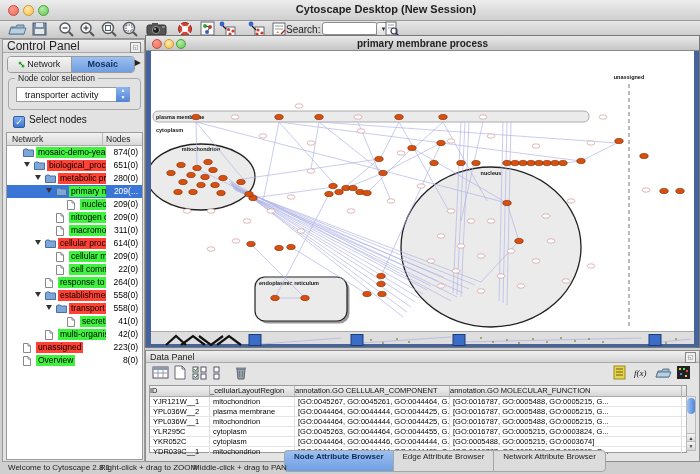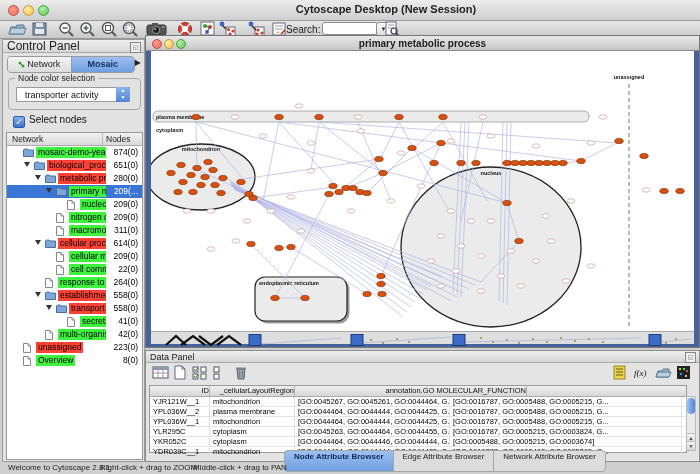--- a/index.html
+++ b/index.html
@@ -88,21 +88,21 @@
     background:#e4e4e4;border:1px solid #8d8d8d;box-sizing:border-box;}
   .dp-title{position:absolute;left:0;top:0;width:100%;height:12px;
     background:linear-gradient(#efefef,#d5d5d5);border-bottom:1px solid #aaa;
     font-size:9px;color:#222;padding-left:4px;line-height:12px;box-sizing:border-box;}
   .dp-toolbar{position:absolute;left:0;top:13px;width:100%;height:20px;}
   .dpi{position:absolute;top:1px;width:18px;height:16px;}
   .dp-table{position:absolute;left:3px;top:34px;width:536px;height:66px;background:#fff;
     border:1px solid #9a9a9a;font-size:7.5px;}
   .dp-hrow{display:flex;height:10px;background:linear-gradient(#efefef,#d7d7d7);
     border-bottom:1px solid #aaa;}
-  .dp-hcell{border-right:1px solid #b5b5b5;text-align:right;line-height:10px;color:#111;
+  .dp-hcell{border-right:1px solid #b5b5b5;text-align:left;line-height:10px;color:#111;
     overflow:hidden;white-space:nowrap;box-sizing:border-box;}
   .dp-row{display:flex;height:9px;border-bottom:1px solid #e4e4e4;}
   .dp-cell{border-right:1px solid #e0e0e0;line-height:9px;padding-left:3px;color:#000;
     overflow:hidden;white-space:nowrap;box-sizing:border-box;}
   .c-id{width:60px}.c-rg{width:85px}.c-cc{width:155px}.c-mf{width:232px}
   .dp-scroll{position:absolute;right:3px;top:45px;width:10px;height:55px;background:#e9e9e9;
     border:1px solid #bbb;box-sizing:border-box;}
   .dp-thumb{position:absolute;left:0px;top:1px;width:8px;height:16px;border-radius:4px;
     background:linear-gradient(90deg,#9ec2f4,#4f84d6);}
   .dp-sbtn{position:absolute;left:0;width:8px;height:8px;font-size:5px;text-align:center;
@@ -395,21 +395,21 @@
           </div>
         </div>
     </div>
   </div>
 
   <div class="netwin">
     <div class="net-title">
       <div class="tl red"></div>
       <div class="tl yel"></div>
       <div class="tl grn"></div>
-      <div class="net-title-text">primary metabolic process</div>
+      <div class="net-title-text">primary membrane process</div>
     </div>
     <div class="net-canvas">
       <svg id="netsvg" width="543" height="280" viewBox="0 0 543 280">
           <rect x="2" y="60" width="436" height="11" rx="5" fill="#ebebeb" stroke="#999" stroke-width="0.8"></rect>
           <text x="5" y="68" font-size="5.5" font-weight="bold" fill="#111" font-family="Liberation Sans, sans-serif" text-anchor="start">plasma membrane</text>
           <text x="5" y="81" font-size="5.5" font-weight="bold" fill="#111" font-family="Liberation Sans, sans-serif" text-anchor="start">cytoplasm</text>
           <ellipse cx="50" cy="126" rx="54" ry="33" fill="#ebebeb" stroke="#222222" stroke-width="1.3"></ellipse>
           <text x="50" y="100" font-size="5.5" font-weight="bold" fill="#111" font-family="Liberation Sans, sans-serif" text-anchor="middle">mitochondrion</text>
           <ellipse cx="340" cy="196" rx="90" ry="80" fill="#ebebeb" stroke="#222222" stroke-width="1.3"></ellipse>
           <text x="340" y="124" font-size="5.5" font-weight="bold" fill="#111" font-family="Liberation Sans, sans-serif" text-anchor="middle">nucleus</text>
@@ -675,20 +675,21 @@
             <rect x="7" y="3" width="2" height="2" fill="#4ae65a"></rect>
             <rect x="10" y="5" width="2" height="2" fill="#e64a4a"></rect>
             <rect x="4" y="8" width="2" height="2" fill="#4a8ae6"></rect>
             <rect x="9" y="10" width="2" height="2" fill="#e6c64a"></rect>
           </svg></div>
     </div>
     <div class="dp-table">
       <div class="dp-hrow">
         <div class="dp-hcell c-id">ID</div>
         <div class="dp-hcell c-rg">_cellularLayoutRegion</div>
+        <div class="dp-hcell c-cc">annotation.GO CELLULAR_COMPONENT</div>
         <div class="dp-hcell c-mf">annotation.GO MOLECULAR_FUNCTION</div>
       </div>
       <div id="dp-rows">
           <div class="dp-row">
             <div class="dp-cell c-id">YJR121W__1</div>
             <div class="dp-cell c-rg">mitochondrion</div>
             <div class="dp-cell c-cc">[GO:0045267, GO:0045261, GO:0044464, G...</div>
             <div class="dp-cell c-mf">[GO:0016787, GO:0005488, GO:0005215, G...</div>
           </div>
           <div class="dp-row">

